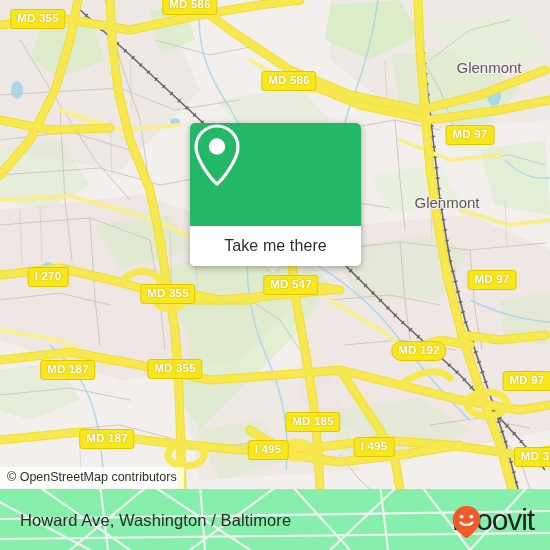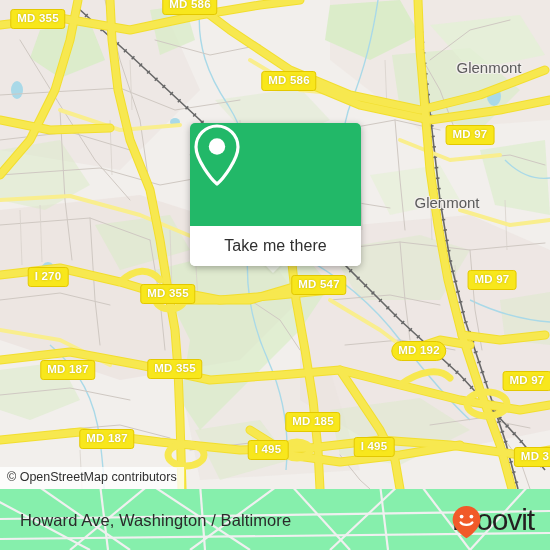--- a/index.html
+++ b/index.html
@@ -275,21 +275,21 @@
 
     <div class="place" style="left:489px;top:68px;">Glenmont</div>
     <div class="place" style="left:447px;top:203px;">Glenmont</div>
 
     <div class="shield" style="left:38px;top:19px;">MD 355</div>
     <div class="shield" style="left:190px;top:5px;">MD 586</div>
     <div class="shield" style="left:289px;top:81px;">MD 586</div>
     <div class="shield" style="left:470px;top:135px;">MD 97</div>
     <div class="shield" style="left:48px;top:277px;">I 270</div>
     <div class="shield" style="left:168px;top:294px;">MD 355</div>
-    <div class="shield" style="left:291px;top:285px;margin-left:28px;">MD 547</div>
+    <div class="shield" style="left:291px;top:285px;">MD 547</div>
     <div class="shield" style="left:492px;top:280px;">MD 97</div>
     <div class="shield" style="left:68px;top:370px;">MD 187</div>
     <div class="shield" style="left:175px;top:369px;">MD 355</div>
     <div class="shield" style="left:313px;top:377px;margin-top:45px;">MD 185</div>
     <div class="shield" style="left:419px;top:351px;border-radius:10px;">MD 192</div>
     <div class="shield" style="left:527px;top:381px;">MD 97</div>
     <div class="shield" style="left:107px;top:439px;">MD 187</div>
     <div class="shield" style="left:268px;top:450px;">I 495</div>
     <div class="shield" style="left:374px;top:447px;">I 495</div>
     <div class="shield" style="left:535px;top:457px;">MD 3</div>

